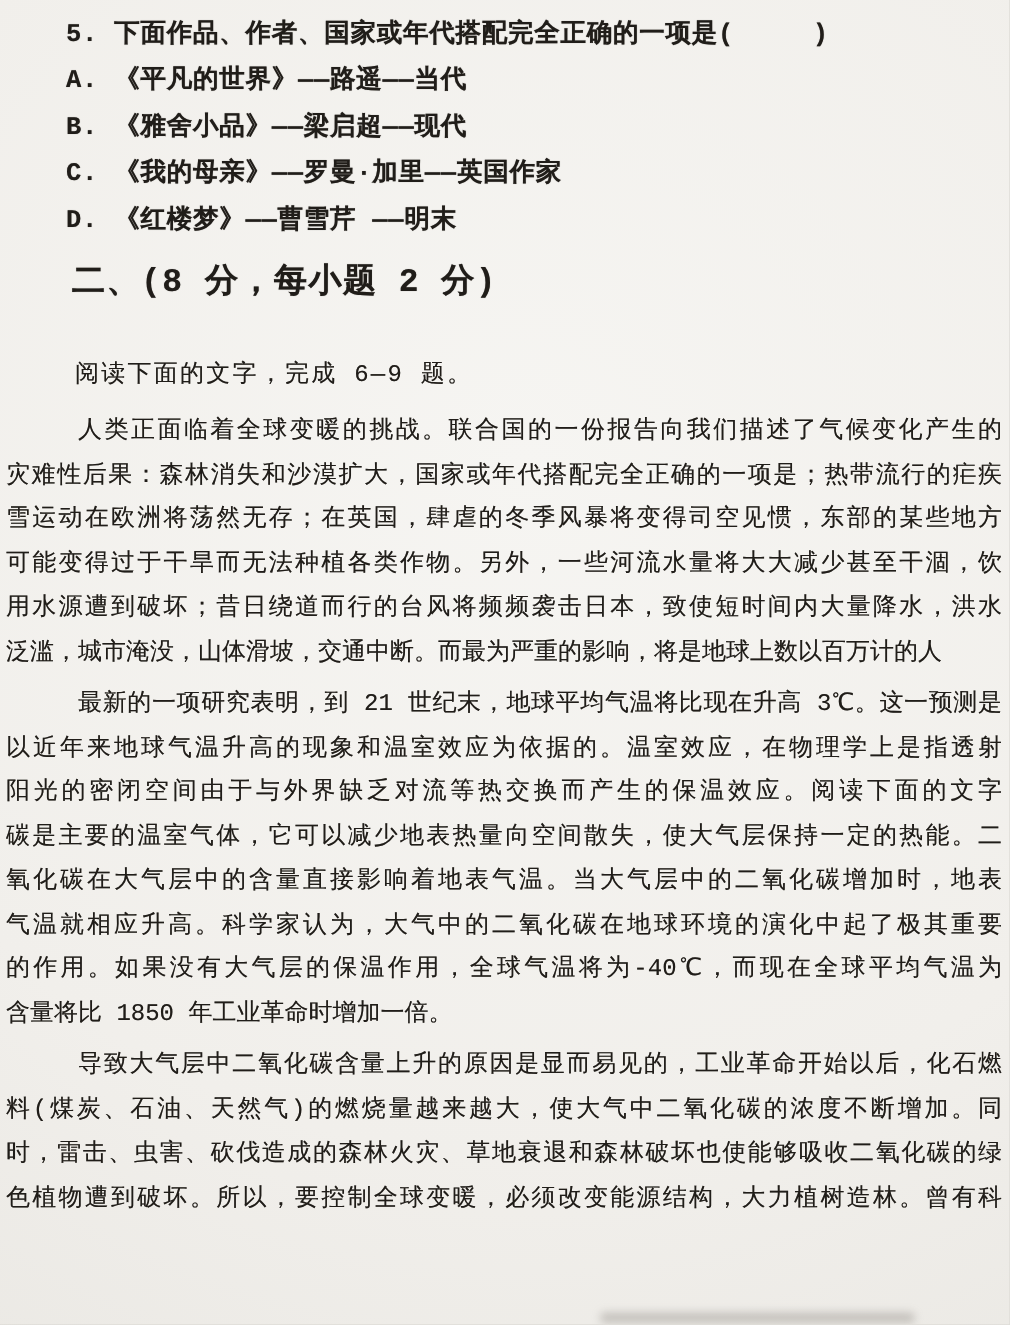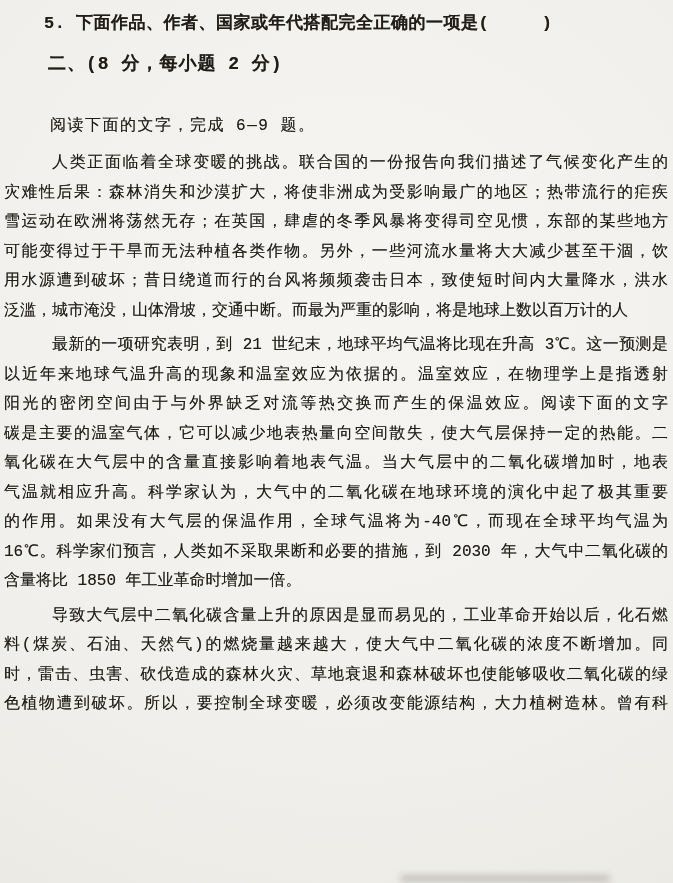--- a/index.html
+++ b/index.html
@@ -26,21 +26,21 @@
   .q-line {
     font-size: 17px;
     line-height: 31px;
     letter-spacing: 0.5px;
     text-shadow: 0 0 0.5px rgba(20,15,10,0.55);
     white-space: nowrap;
   }
   
   .section-heading {
     margin: 10px 0 12px 48px;
-    font-size: 18px;
+    font-size: 22px;
     font-weight: bold;
     line-height: 31px;
     letter-spacing: 1px;
     text-shadow: 0 0 0.5px rgba(20,15,10,0.55);
   }
   
   .passage-intro {
     margin: 31px 0 0 50px;
     font-size: 16px;
     line-height: 30px;
@@ -82,44 +82,49 @@
     filter: blur(3px);
   }
 </style>
 </head>
 <body>
 
 <div class="page" style="color: rgb(32, 29, 25);">
 
   <div class="question-block">
     <div class="q-line">5. 下面作品、作者、国家或年代搭配完全正确的一项是(　　　)</div>
+    <div>
+        <div class="q-line">A. 《平凡的世界》——路遥——当代</div>
+        <div class="q-line">B. 《雅舍小品》——梁启超——现代</div>
+        <div class="q-line">C. 《我的母亲》——罗曼·加里——英国作家</div>
+        <div class="q-line">D. 《红楼梦》——曹雪芹 ——明末</div>
+      </div>
   </div>
 
   <div class="section-heading">二、(8 分，每小题 2 分)</div>
 
   <div class="passage-intro">阅读下面的文字，完成 6—9 题。</div>
 
   <div class="passage">
     <div class="para">
         <div class="line">人类正面临着全球变暖的挑战。联合国的一份报告向我们描述了气候变化产生的</div>
-        <div class="line">灾难性后果：森林消失和沙漠扩大，将使非洲成为受影响最广的地区；热带流行的疟疾</div>
+        <div class="line">灾难性后果：森林消失和沙漠扩大，国家或年代搭配完全正确的一项是；热带流行的疟疾</div>
         <div class="line">雪运动在欧洲将荡然无存；在英国，肆虐的冬季风暴将变得司空见惯，东部的某些地方</div>
         <div class="line">可能变得过于干旱而无法种植各类作物。另外，一些河流水量将大大减少甚至干涸，饮</div>
         <div class="line">用水源遭到破坏；昔日绕道而行的台风将频频袭击日本，致使短时间内大量降水，洪水</div>
         <div class="line">泛滥，城市淹没，山体滑坡，交通中断。而最为严重的影响，将是地球上数以百万计的人</div>
       </div>
     <div class="para">
         <div class="line">最新的一项研究表明，到 21 世纪末，地球平均气温将比现在升高 3℃。这一预测是</div>
         <div class="line">以近年来地球气温升高的现象和温室效应为依据的。温室效应，在物理学上是指透射</div>
         <div class="line">阳光的密闭空间由于与外界缺乏对流等热交换而产生的保温效应。阅读下面的文字</div>
         <div class="line">碳是主要的温室气体，它可以减少地表热量向空间散失，使大气层保持一定的热能。二</div>
         <div class="line">氧化碳在大气层中的含量直接影响着地表气温。当大气层中的二氧化碳增加时，地表</div>
         <div class="line">气温就相应升高。科学家认为，大气中的二氧化碳在地球环境的演化中起了极其重要</div>
         <div class="line">的作用。如果没有大气层的保温作用，全球气温将为-40℃，而现在全球平均气温为</div>
-        <div class="line">16℃。科学家们预言，人类如不采取果断和必要的措施，到 2030 年，大气中二氧化碳的</div>
         <div class="line">含量将比 1850 年工业革命时增加一倍。</div>
       </div>
     <div class="para cut">
         <div class="line">导致大气层中二氧化碳含量上升的原因是显而易见的，工业革命开始以后，化石燃</div>
         <div class="line">料(煤炭、石油、天然气)的燃烧量越来越大，使大气中二氧化碳的浓度不断增加。同</div>
         <div class="line">时，雷击、虫害、砍伐造成的森林火灾、草地衰退和森林破坏也使能够吸收二氧化碳的绿</div>
         <div class="line">色植物遭到破坏。所以，要控制全球变暖，必须改变能源结构，大力植树造林。曾有科</div>
       </div>
   </div>
 

